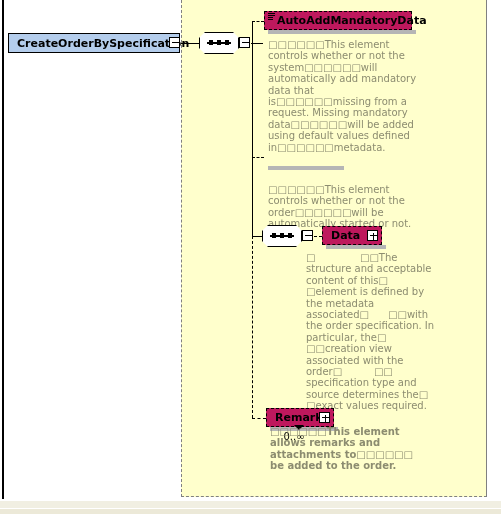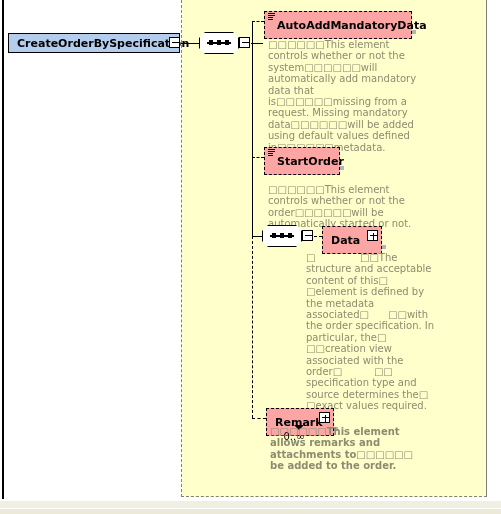--- a/index.html
+++ b/index.html
@@ -101,23 +101,23 @@
     background: #000000;
   }
   .seq .d { position: absolute; top: -2px; width: 4px; height: 5px; background: #000000; }
   .seq .d1 { left: 2px; }
   .seq .d2 { left: 10px; }
   .seq .d3 { left: 18px; }
 
   
   .el-box {
     position: absolute;
-    background: #fca5a5;
+    background: #be185d;
     border: 1px dashed #000000;
-    height: 28px;
+    height: 19px;
     display: flex; align-items: center;
   }
   .el-shadow {
     position: absolute;
     height: 4px; background: #b5b5b5;
   }
   .el-label {
     font-size: 11px; font-weight: bold; color: #000000;
     white-space: nowrap;
   }
@@ -218,29 +218,20 @@
         <i></i>
         <i></i>
         <i></i>
     </div>
     <span class="el-label" style="padding-left:12px;">AutoAddMandatoryData</span>
   </div>
   <div class="doc-text" style="left:268px;top:39px;width:150px;">□□□□□□This element controls whether or not the system□□□□□□will automatically add mandatory data that is□□□□□□missing from a request. Missing mandatory data□□□□□□will be added using default values defined in□□□□□□metadata.</div>
 
   <div class="line-h-dash" style="left:252px;top:157px;width:12px;"></div>
   <div class="el-shadow" style="left:268px;top:166px;width:76px;"></div>
-  <div class="el-box" style="left:264px;top:147px;width:76px;">
-    <div class="doc-glyph">
-      <i></i>
-        <i></i>
-        <i></i>
-        <i></i>
-    </div>
-    <span class="el-label" style="padding-left:12px;">StartOrder</span>
-  </div>
   <div class="doc-text" style="left:268px;top:184px;width:150px;">□□□□□□This element controls whether or not the order□□□□□□will be automatically started or not.</div>
 
   <div class="line-h" style="left:252px;top:236px;width:10px;"></div>
   <div class="seq" style="left:262px;top:225px;">
     <div class="octshadow"></div>
     <div class="oct"></div>
     <div class="dots">
       <span class="d d1"></span>
         <span class="d d2"></span>
         <span class="d d3"></span>

